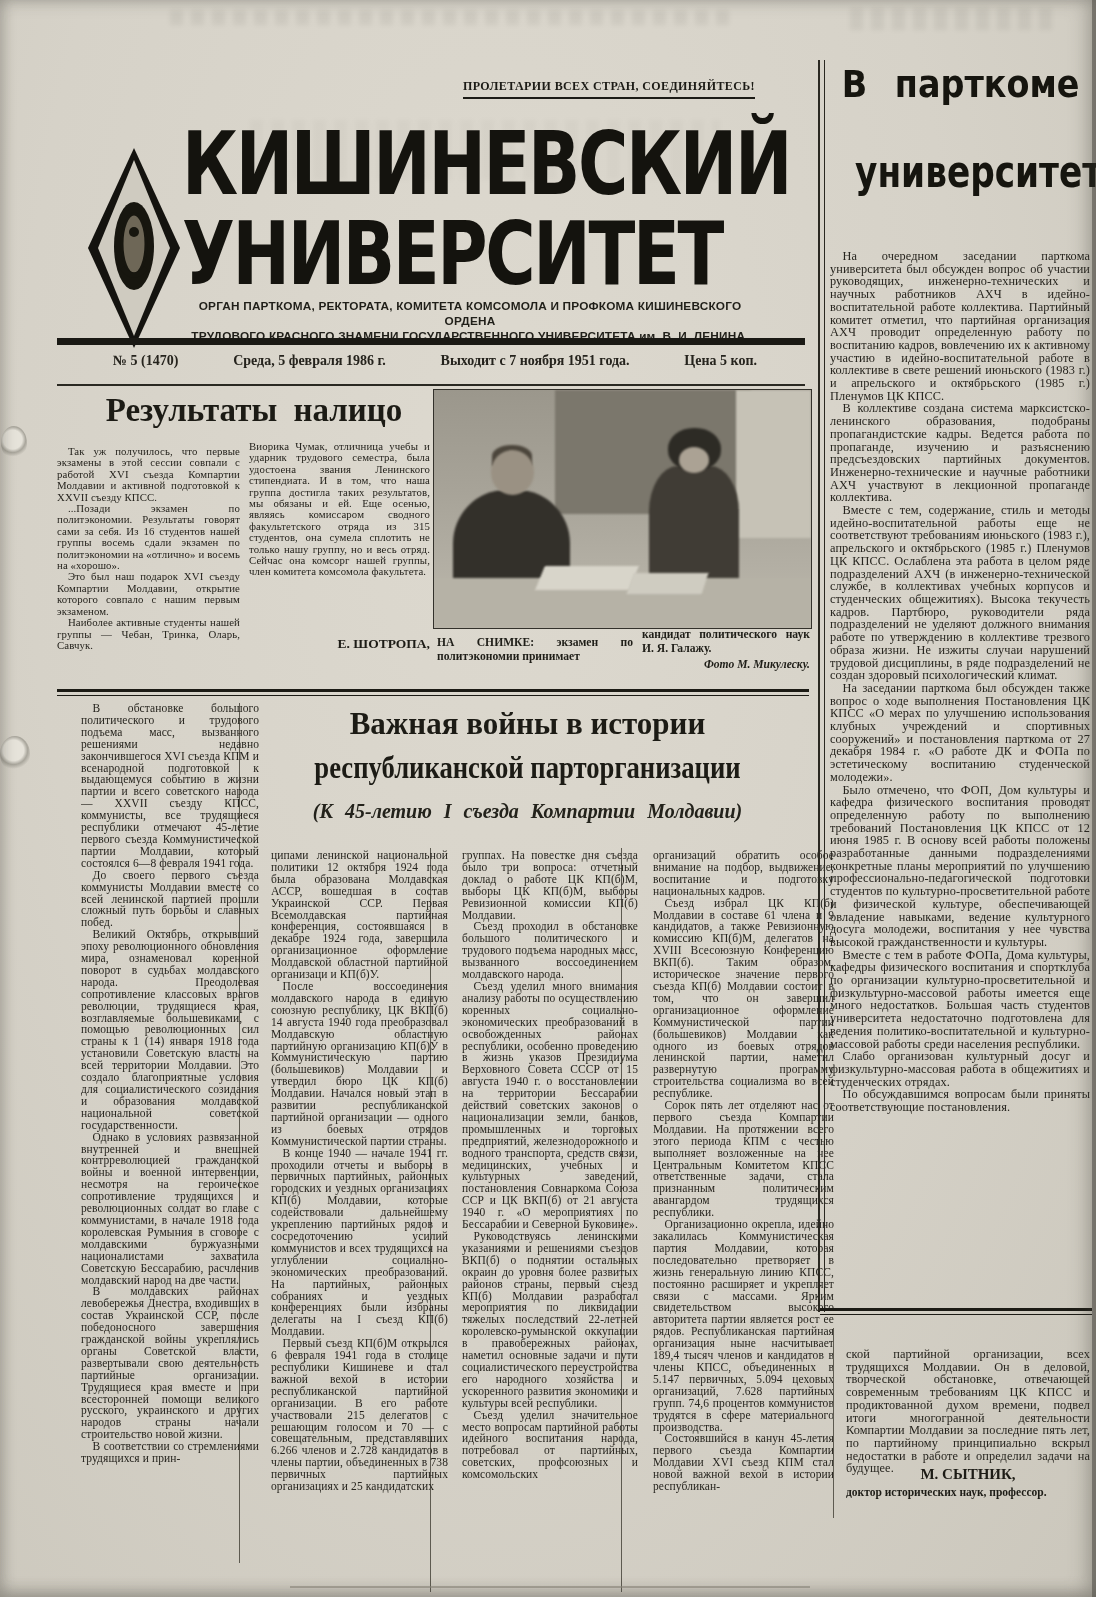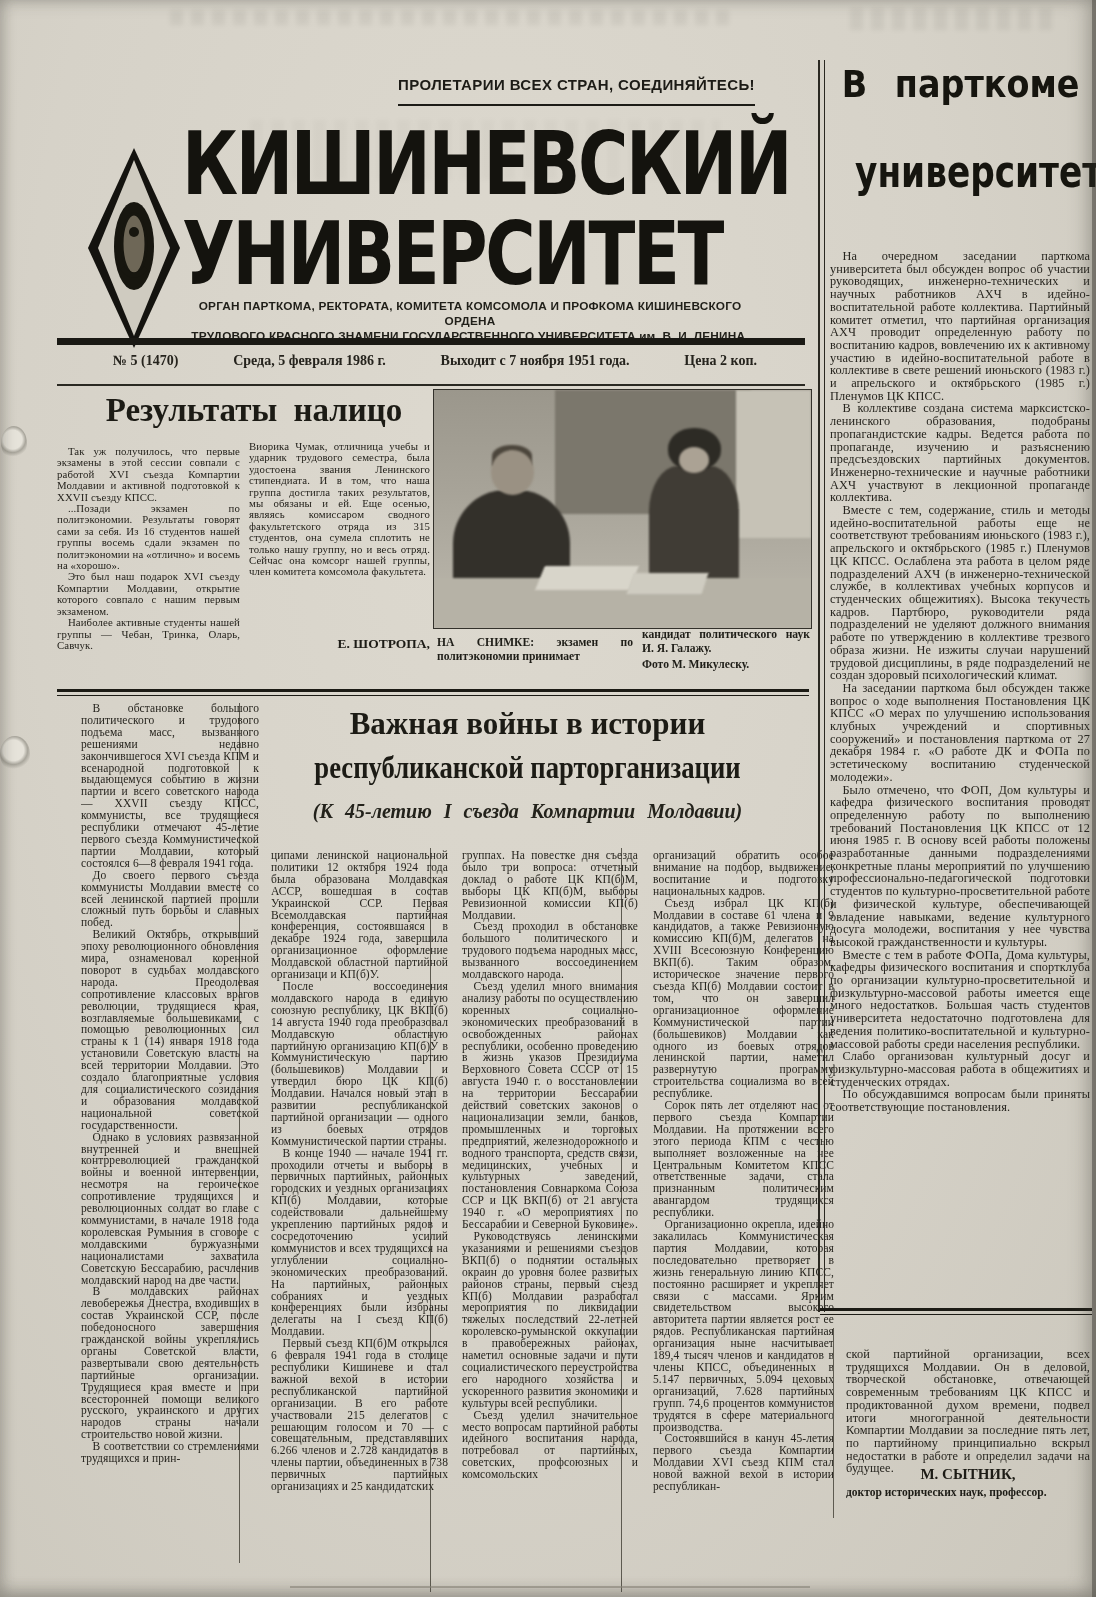--- a/index.html
+++ b/index.html
@@ -8,22 +8,22 @@
         color:#24221d;font-family:"Liberation Serif","DejaVu Serif",serif;}
   .page::before{content:"";position:absolute;right:0;top:0;width:4px;height:100%;background:#55524a;opacity:.55;}
   .page::after{content:"";position:absolute;inset:0;pointer-events:none;
         box-shadow:inset -10px 0 18px rgba(70,67,60,.28), inset 0 -8px 14px rgba(70,67,60,.18), inset 6px 0 12px rgba(70,67,60,.15);}
   .abs{position:absolute;}
   
   .ghost{background:repeating-linear-gradient(90deg,rgba(92,89,80,.55) 0 13px,transparent 13px 21px);
          filter:blur(2.5px);opacity:.16;}
   
   .slogan-wrap{left:390px;top:76px;width:365px;text-align:right;}
-  .slogan{display:inline-block;font-family:Liberation Sans, sans-serif;font-weight:bold;
-          font-size:15px;letter-spacing:.4px;color:#1c1b16;border-bottom:2.5px solid #1c1b16;padding-bottom:11px;}
+  .slogan{display:inline-block;font-family:Liberation Serif, serif;font-weight:bold;
+          font-size:12px;letter-spacing:.4px;color:#1c1b16;border-bottom:2.5px solid #1c1b16;padding-bottom:3px;}
   .mast-title{left:182px;width:760px;font-family:"DejaVu Sans","Liberation Sans",sans-serif;font-weight:bold;
           font-size:88px;line-height:1;color:#14130e;letter-spacing:-3px;transform:scaleX(.78);transform-origin:left top;white-space:nowrap;}
   .mast-sub{left:175px;top:299px;width:590px;text-align:center;font-family:"Liberation Sans","DejaVu Sans",sans-serif;
           font-weight:bold;font-size:11.8px;line-height:15px;color:#201f19;white-space:pre-line;letter-spacing:.2px;}
   .rule-thick{left:57px;top:338px;width:748px;height:7px;background:#1a1914;}
   .issue-row{left:57px;top:353px;width:748px;display:flex;justify-content:space-between;
           padding:0 48px 0 56px;box-sizing:border-box;font-weight:bold;font-size:14px;color:#25231d;}
   .rule-thin{left:57px;top:384px;width:748px;height:2px;background:#2a2922;}
   
   .h-results{left:78px;top:392px;width:352px;text-align:center;font-weight:bold;font-size:33px;color:#1c1b15;word-spacing:8px;}
@@ -105,21 +105,21 @@
   <div class="abs mast-title" style="top:120px;">КИШИНЕВСКИЙ</div>
   <div class="abs mast-title" style="top:210px;">УНИВЕРСИТЕТ</div>
   <div class="abs mast-sub">ОРГАН ПАРТКОМА, РЕКТОРАТА, КОМИТЕТА КОМСОМОЛА И ПРОФКОМА КИШИНЕВСКОГО ОРДЕНА
 ТРУДОВОГО КРАСНОГО ЗНАМЕНИ ГОСУДАРСТВЕННОГО  УНИВЕРСИТЕТА им. В. И. ЛЕНИНА.</div>
 
   <div class="abs rule-thick"></div>
   <div class="abs issue-row">
     <span>№ 5 (1470)</span>
     <span>Среда, 5 февраля 1986 г.</span>
     <span>Выходит с 7 ноября 1951 года.</span>
-    <span>Цена 2 коп.</span>
+    <span>Цена 5 коп.</span>
   </div>
   <div class="abs rule-thin"></div>
 
   <div class="abs h-results">Результаты налицо</div>
   <div class="abs flow bt" style="left:57px;top:446px;width:183px;height:244px;"> Так уж получилось, что первые экзамены в этой сессии совпали с работой XVI съезда Компартии Молдавии и активной подготовкой к XXVII съезду КПСС.
  ...Позади экзамен по политэкономии. Результаты говорят сами за себя. Из 16 студентов нашей группы восемь сдали экзамен по политэкономии на «отлично» и восемь на «хорошо».
  Это был наш подарок XVI съезду Компартии Молдавии, открытие которого совпало с нашим первым экзаменом.
  Наиболее активные студенты нашей группы — Чебан, Тринка, Оларь, Савчук.</div>
   <div class="abs flow bt" style="left:249px;top:441px;width:181px;height:194px;">Виорика Чумак, отличница учебы и ударник трудового семестра, была удостоена звания Ленинского стипендиата. И в том, что наша группа достигла таких результатов, мы обязаны и ей. Еще осенью, являясь комиссаром сводного факультетского отряда из 315 студентов, она сумела сплотить не только нашу группу, но и весь отряд. Сейчас она комсорг нашей группы, член комитета комсомола факультета.</div>
   <div class="abs sig-name" style="left:249px;top:636px;width:181px;">Е. ШОТРОПА,</div>
@@ -132,21 +132,21 @@
     <div class="ph-man-head"></div>
     <div class="ph-wom-body"></div>
     <div class="ph-wom-hair"></div>
     <div class="ph-wom-face"></div>
     <div class="ph-desk"></div>
     <div class="ph-paper1"></div>
     <div class="ph-paper2"></div>
   </div>
   <div class="abs cap" style="left:437px;top:636px;width:196px;">НА СНИМКЕ: экзамен по политэкономии принимает</div>
   <div class="abs cap" style="left:642px;top:628px;width:168px;">кандидат политического наук И. Я. Галажу.</div>
-  <div class="abs cap" style="left:642px;top:658px;width:168px;text-align:left;">Фото М. Микулеску.</div>
+  <div class="abs cap" style="left:642px;top:658px;width:168px;text-align:right;font-style:italic;">Фото М. Микулеску.</div>
 
   <div class="abs div-double" style="left:57px;top:689px;width:752px;"></div>
 
   <div class="abs h-veha" style="top:706px;">Важная войны в истории</div>
   <div class="abs h-veha h-veha2" style="top:750px;">республиканской парторганизации</div>
   <div class="abs h-veha-sub">(К 45-летию  I  съезда Компартии Молдавии)</div>
 
   <div class="abs vrule" style="left:239px;top:703px;height:860px;"></div>
   <div class="abs vrule" style="left:430px;top:848px;height:744px;"></div>
   <div class="abs vrule" style="left:621px;top:848px;height:744px;"></div>

